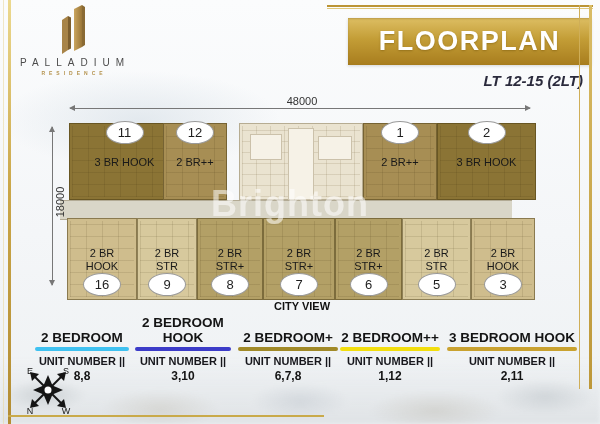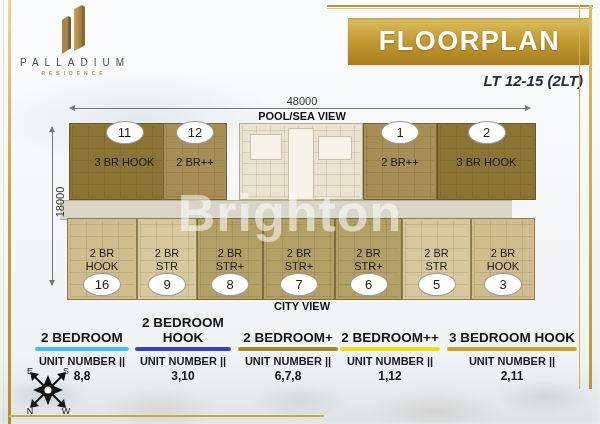--- a/index.html
+++ b/index.html
@@ -81,21 +81,21 @@
     border:3.5px solid transparent; border-left:6px solid #777; border-right:0; }
   #dim-width-line { left:70px; top:108px; width:460px; }
   .dim-v { position:absolute; width:0; border-left:1px solid #777; z-index:4; }
   .dim-v::before { content:""; position:absolute; top:-1px; left:-4px;
     border:3.5px solid transparent; border-bottom:6px solid #777; border-top:0; }
   .dim-v::after  { content:""; position:absolute; bottom:-1px; left:-4px;
     border:3.5px solid transparent; border-top:6px solid #777; border-bottom:0; }
   #dim-height-line { left:52px; top:127px; height:158px; }
 
   #watermark { position:absolute; left:165px; top:183px; width:250px; text-align:center; z-index:4;
-    font-size:52px; font-weight:bold; letter-spacing:1px; color:rgba(255,255,255,.55); }
+    font-size:36px; font-weight:bold; letter-spacing:1px; color:rgba(255,255,255,.55); }
 
   
   .legend-col { position:absolute; top:311px; display:flex; flex-direction:column; align-items:center; z-index:5; }
   .lg-title { height:34px; display:flex; align-items:flex-end; justify-content:center;
     text-align:center; font-weight:bold; font-size:13.5px; color:#141414; line-height:15px; }
   .lg-bar { height:4px; border-radius:2px; margin-top:2px; }
   .lg-unitnum { font-size:11px; font-weight:bold; margin-top:4px; color:#17171c; }
   .lg-nums { font-size:12px; font-weight:bold; margin-top:2px; color:#141414; }
   #legend-col-0 { left:27px;  width:110px; }
   #legend-col-1 { left:133px; width:100px; }
@@ -151,21 +151,20 @@
 
   <div id="banner">
     <span id="banner-title">FLOORPLAN</span>
   </div>
   <div id="level-label">LT 12-15 (2LT)</div>
 
   <div class="dim-label" id="dim-width-label">48000</div>
   <div class="dim-h" id="dim-width-line"></div>
   <div class="dim-label" id="dim-height-label">18000</div>
   <div class="dim-v" id="dim-height-line"></div>
-  <div class="view-label" id="view-top">POOL/SEA VIEW</div>
   <div class="view-label" id="view-bottom">CITY VIEW</div>
 
   <div id="corridor" style="background-color: rgb(217, 214, 200);"></div>
   <div class="core" style="left: 239px; top: 123px; width: 124px; height: 77px; background-color: rgb(234, 227, 208);">
     <div class="core-inner" style="left:10px; top:10px; width:30px; height:24px;"></div>
     <div class="core-inner" style="left:78px; top:12px; width:32px; height:22px;"></div>
     <div class="core-inner" style="left:48px; top:4px; width:24px; height:70px; border-left:1px solid rgba(140,120,80,.4);"></div>
   </div>
 
   <div class="unit unit-top" style="left: 69px; top: 123px; width: 111px; height: 77px; background-color: rgb(139, 116, 53);">

